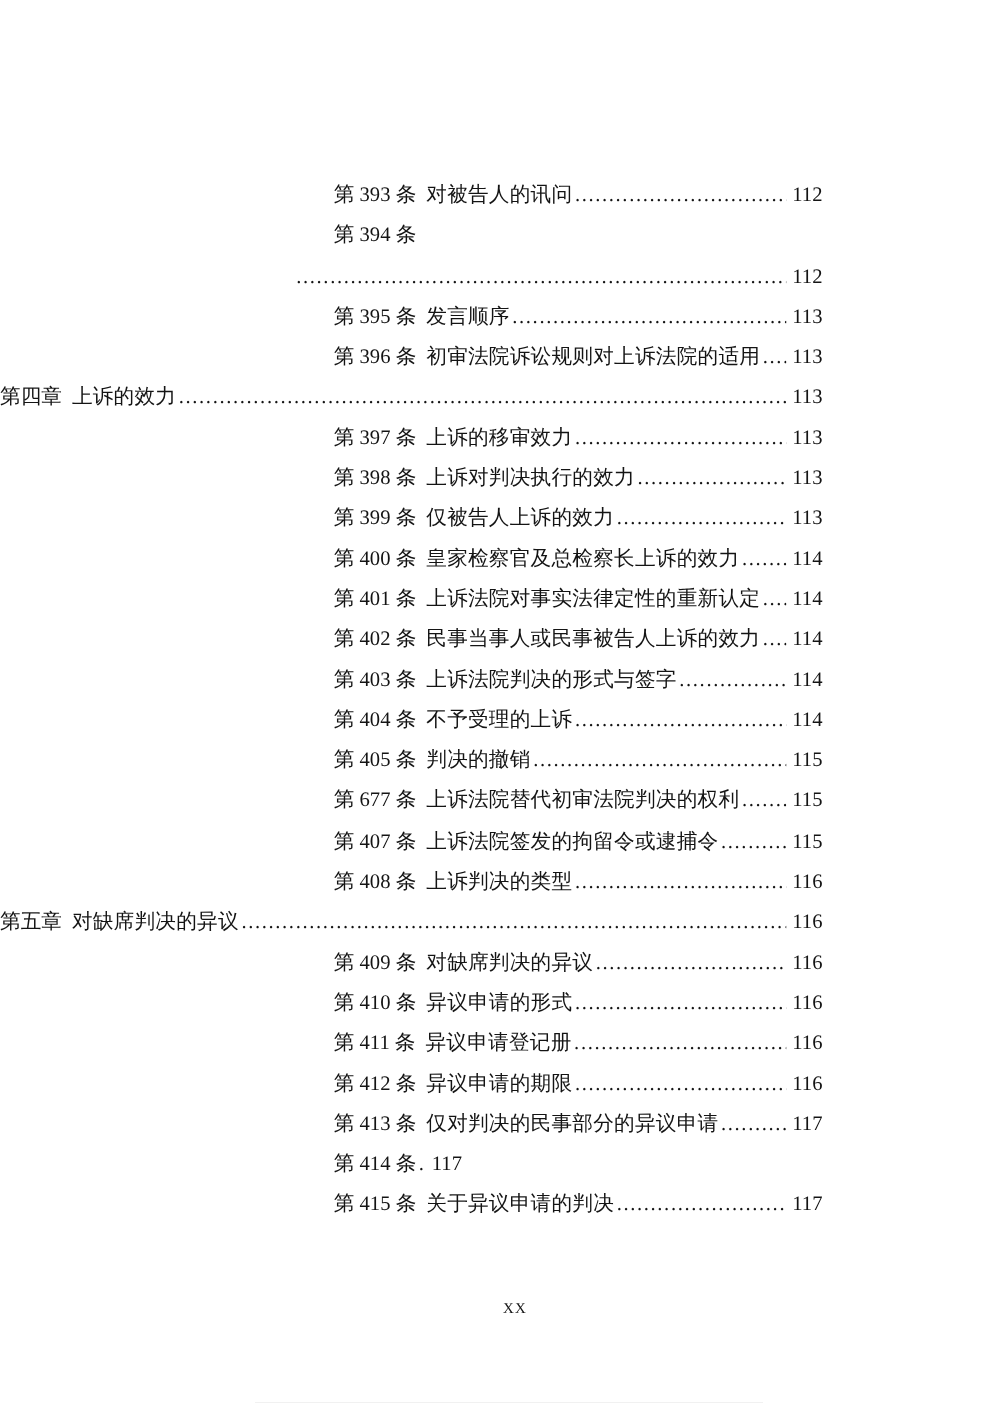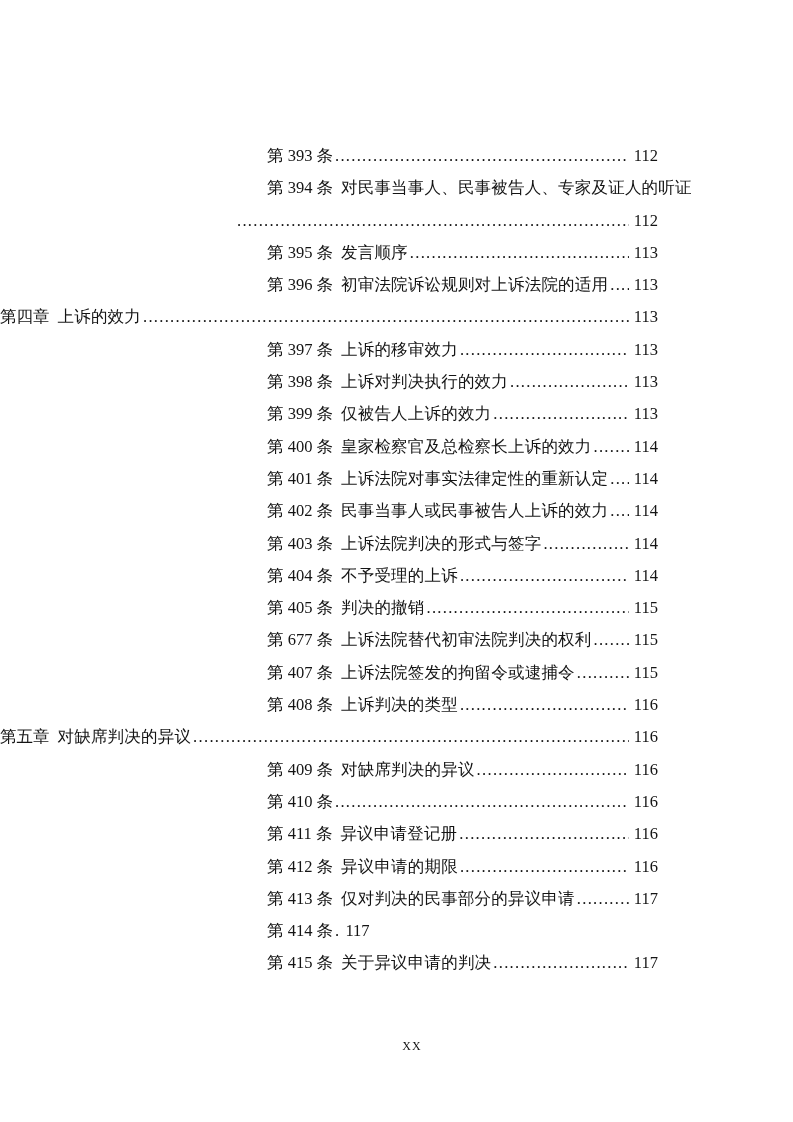--- a/index.html
+++ b/index.html
@@ -56,26 +56,26 @@
     line-height: 20px;
   }
 </style>
 </head>
 <body>
 
 <div class="page">
   <div class="toc" id="toc">
       <div class="trow trow--article">
         <span class="lbl">第 393 条</span>
+        <span class="ttl">对被告人的讯问</span>
         <span class="leader"></span>
         <span class="pg">112</span>
       </div>
       <div class="trow trow--article">
         <span class="lbl">第 394 条</span>
-        <span class="ttl">对民事当事人、民事被告人、专家及证人的听证</span>
       </div>
       <div class="trow trow--cont">
         <span class="leader"></span>
         <span class="pg">112</span>
       </div>
       <div class="trow trow--article">
         <span class="lbl">第 395 条</span>
         <span class="ttl">发言顺序</span>
         <span class="leader"></span>
         <span class="pg">113</span>
@@ -171,20 +171,21 @@
         <span class="pg">116</span>
       </div>
       <div class="trow trow--article">
         <span class="lbl">第 409 条</span>
         <span class="ttl">对缺席判决的异议</span>
         <span class="leader"></span>
         <span class="pg">116</span>
       </div>
       <div class="trow trow--article">
         <span class="lbl">第 410 条</span>
+        <span class="ttl">异议申请的形式</span>
         <span class="leader"></span>
         <span class="pg">116</span>
       </div>
       <div class="trow trow--article">
         <span class="lbl">第 411 条</span>
         <span class="ttl">异议申请登记册</span>
         <span class="leader"></span>
         <span class="pg">116</span>
       </div>
       <div class="trow trow--article">

